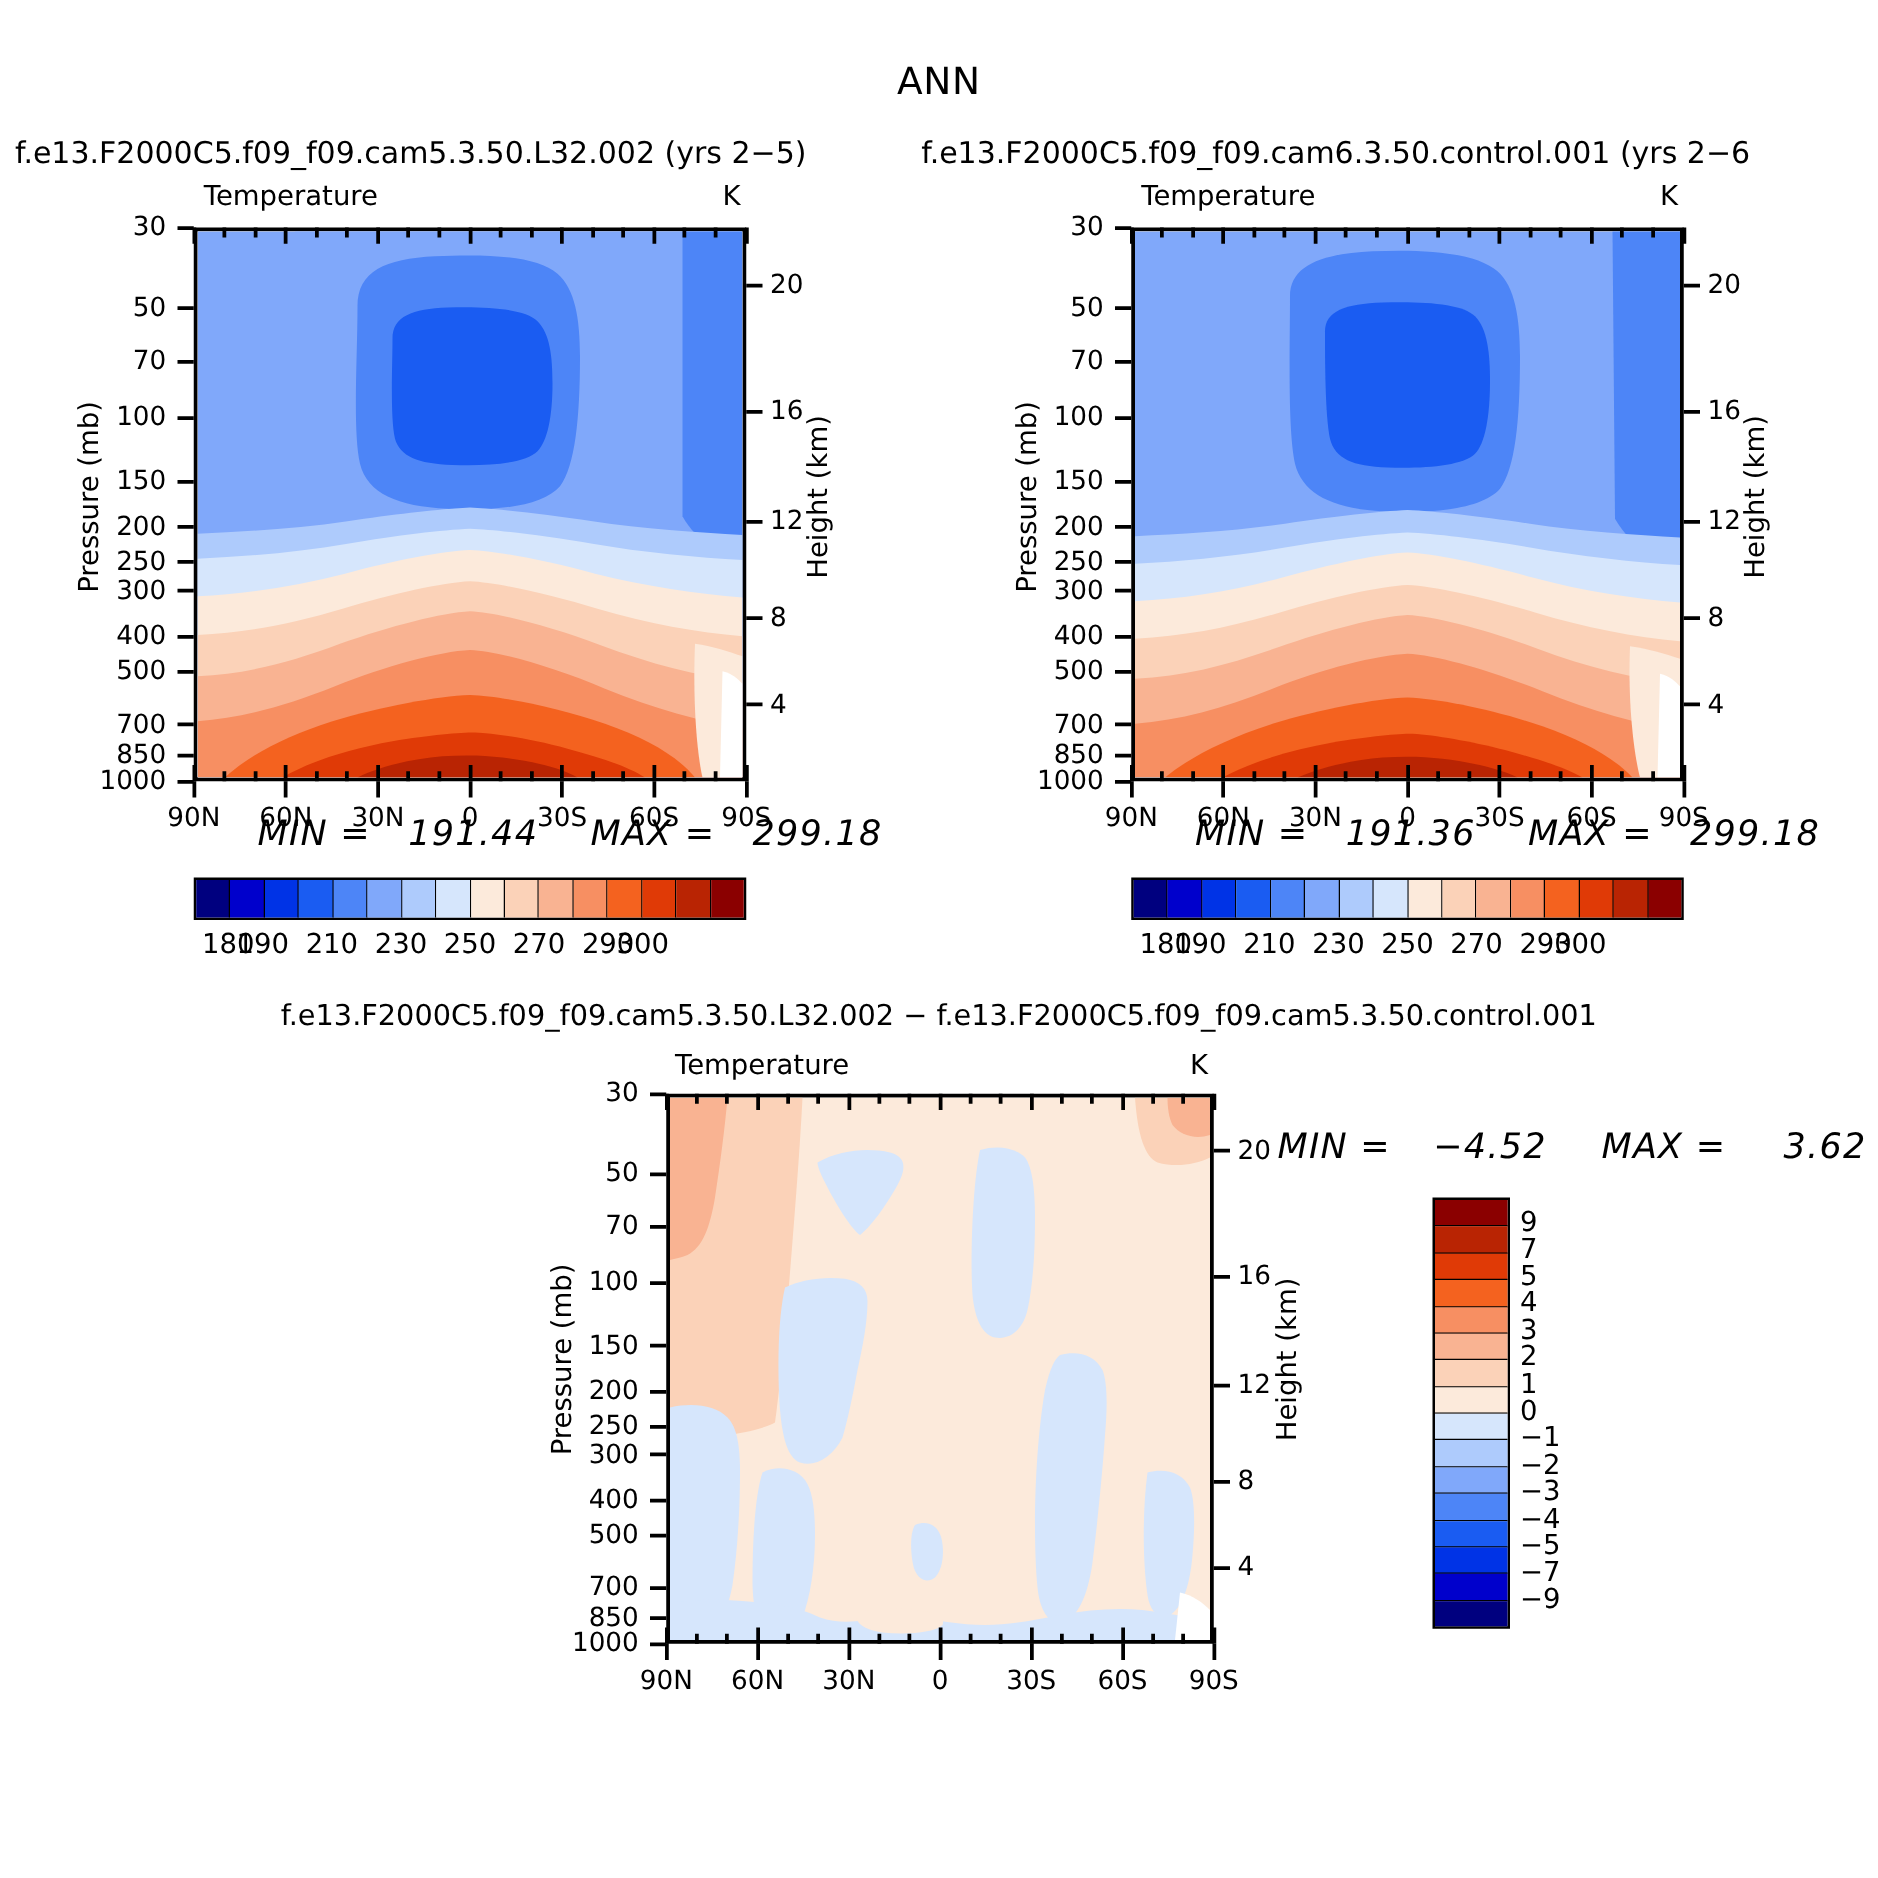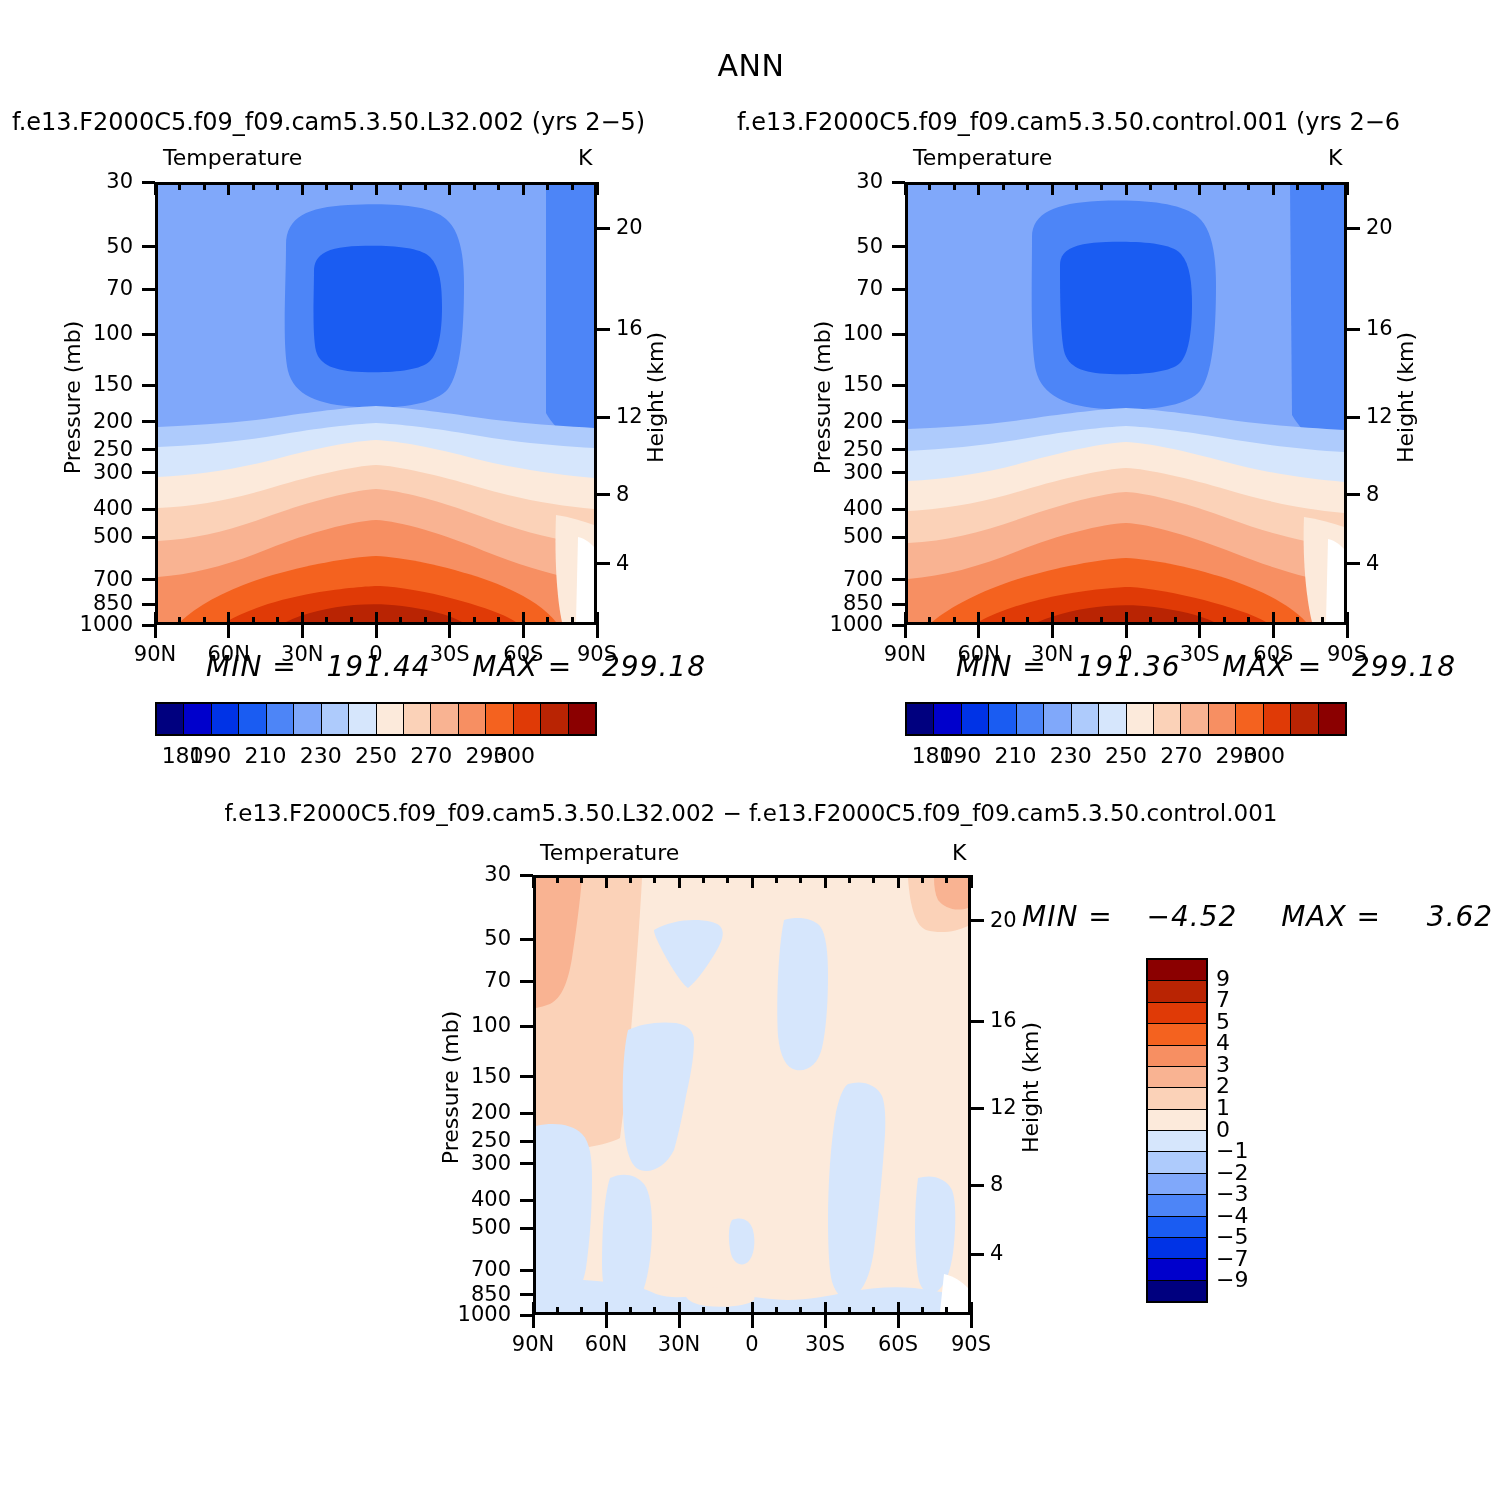--- a/index.html
+++ b/index.html
@@ -131,21 +131,21 @@
     <div class="cell" style="background: rgb(251, 210, 184);"></div>
     <div class="cell" style="background: rgb(249, 179, 146);"></div>
     <div class="cell" style="background: rgb(247, 143, 98);"></div>
     <div class="cell" style="background: rgb(244, 98, 31);"></div>
     <div class="cell" style="background: rgb(224, 58, 6);"></div>
     <div class="cell" style="background: rgb(185, 36, 3);"></div>
     <div class="cell" style="background: rgb(139, 0, 0);"></div>
   </div>
 <div id="cbar-left-labels"></div>
 
-<div class="abs panel-title" style="left:737px;top:108px;">f.e13.F2000C5.f09_f09.cam5.3.50.control.001 (yrs 2−6</div>
+<div class="abs panel-title" style="left:737px;top:108px;">f.e13.F2000C5.f09_f09.cam6.3.50.control.001 (yrs 2−6</div>
 
 <div class="abs axlabel" style="left:913px;top:145px;">Temperature</div>
 <div class="abs axlabel" style="left:1328px;top:145px;">K</div>
 
 <div class="abs" style="left:712px;top:385px;width:220px;text-align:center;">
   <div class="vrot axlabel">Pressure (mb)</div>
 </div>
 <div class="abs" style="left:1295px;top:385px;width:220px;text-align:center;">
   <div class="vrot axlabel">Height (km)</div>
 </div>

